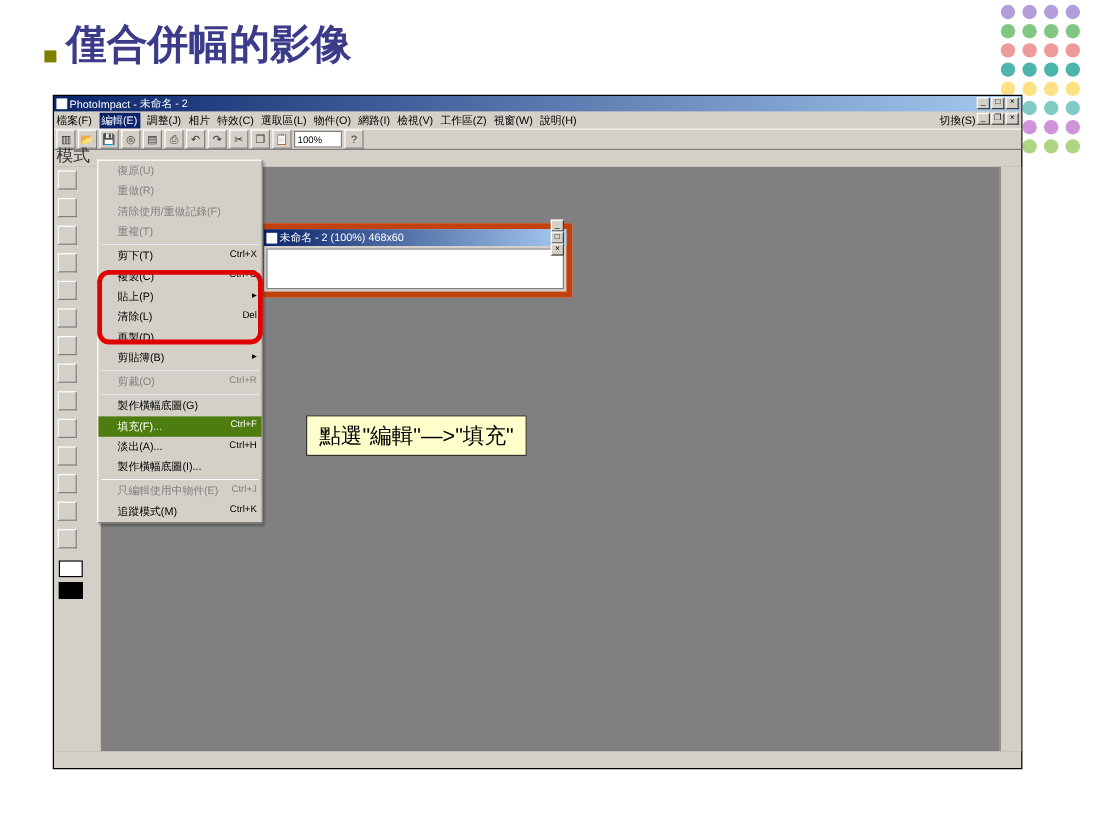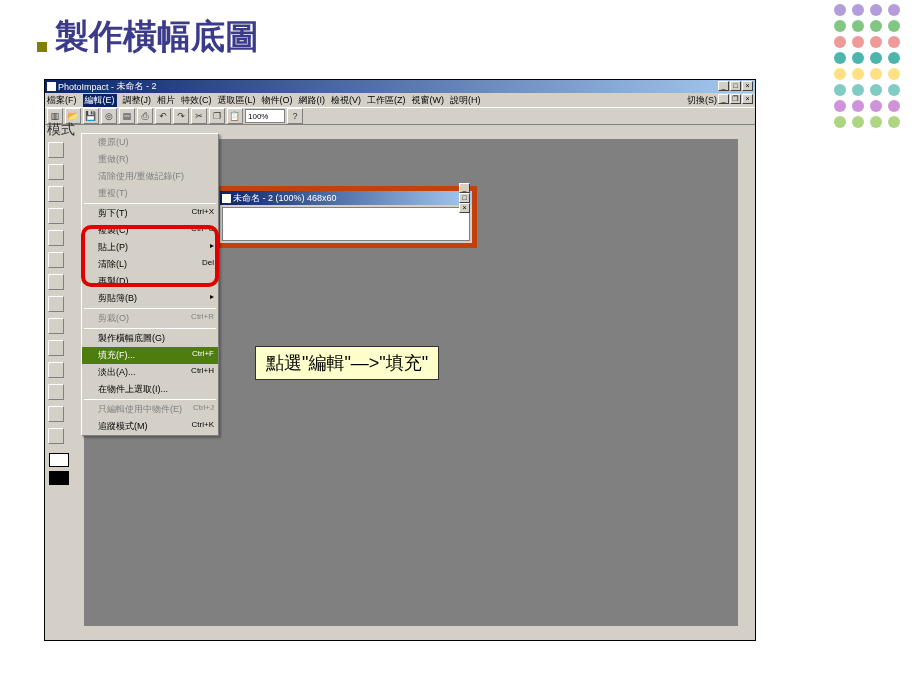--- a/index.html
+++ b/index.html
@@ -4,21 +4,21 @@
 <style>
   * { box-sizing: border-box; margin: 0; padding: 0; }
   body { width: 920px; height: 690px; background: #fff; font-family: "Microsoft JhengHei", Arial, sans-serif; position: relative; overflow: hidden; }
 
   .slide-title { position: absolute; left: 55px; top: 14px; font-size: 34px; color: #3b3b8a; font-weight: bold; }
   .title-bullet { position: absolute; left: 37px; top: 42px; width: 10px; height: 10px; background: #808000; }
 
   .dots { position: absolute; right: 18px; top: 4px; display: grid; grid-template-columns: repeat(4, 14px); grid-gap: 4px; }
   .dot { width: 12px; height: 12px; border-radius: 50%; }
 
-  .app { position: absolute; left: 44px; top: 79px; width: 712px; height: 562px; background: #d4d0c8; border: 1px solid #000; }
+  .app { position: absolute; left: 44px; top: 79px; width: 808px; height: 562px; background: #d4d0c8; border: 1px solid #000; }
 
   .titlebar { height: 13px; background: linear-gradient(to right, #0a246a, #a6caf0); color: #fff; font-size: 9px; padding: 0 2px; display: flex; align-items: center; position: relative; }
   .titlebar .wincontrols { position: absolute; right: 2px; top: 1px; display: flex; gap: 1px; }
   .wbtn { width: 11px; height: 10px; background: #d4d0c8; border: 1px solid #fff; border-right-color:#404040; border-bottom-color:#404040; font-size: 7px; line-height: 8px; text-align: center; color:#000;}
 
   .menubar { height: 14px; background: #d4d0c8; display: flex; font-size: 9px; padding: 0 2px; align-items: center; gap: 6px; position: relative; }
   .menubar span { white-space: nowrap; }
   .menubar .switch { position: absolute; right: 38px; }
 
   .toolbar { height: 18px; background: #d4d0c8; border-top: 1px solid #fff; border-bottom: 1px solid #808080; display: flex; align-items: center; padding: 0 2px; gap: 2px; }
@@ -50,21 +50,21 @@
   .docwin .body { height: 34px; background: #fff; margin: 2px; border: 1px solid #808080; }
 
   .callout { position: absolute; left: 255px; top: 346px; background: #ffffcc; border: 1px solid #333; padding: 4px 10px; font-size: 18px; color: #000; }
 
   .modelabel { position: absolute; left: 2px; top: 41px; font-size: 14px; color: #333; }
 </style>
 </head>
 <body>
 
 <div class="title-bullet"></div>
-<div class="slide-title">製作橫幅底圖</div>
+<div class="slide-title">僅合併幅的影像</div>
 
 <div class="dots" id="dots">
     <div class="dot" style="background: rgb(179, 157, 219);"></div>
     <div class="dot" style="background: rgb(179, 157, 219);"></div>
     <div class="dot" style="background: rgb(179, 157, 219);"></div>
     <div class="dot" style="background: rgb(179, 157, 219);"></div>
     <div class="dot" style="background: rgb(129, 199, 132);"></div>
     <div class="dot" style="background: rgb(129, 199, 132);"></div>
     <div class="dot" style="background: rgb(129, 199, 132);"></div>
     <div class="dot" style="background: rgb(129, 199, 132);"></div>
@@ -217,21 +217,21 @@
       </div>
       <div class="ditem sel">
         <span>填充(F)...</span>
         <span style="color: rgb(255, 255, 255); font-size: 8px;">Ctrl+F</span>
       </div>
       <div class="ditem">
         <span>淡出(A)...</span>
         <span style="color: rgb(0, 0, 0); font-size: 8px;">Ctrl+H</span>
       </div>
       <div class="ditem">
-        <span>在物件上選取(I)...</span>
+        <span>製作橫幅底圖(I)...</span>
         <span style="color: rgb(0, 0, 0); font-size: 8px;"></span>
       </div>
       <div class="dsep"></div>
       <div class="ditem disabled">
         <span>只編輯使用中物件(E)</span>
         <span style="color: rgb(128, 128, 128); font-size: 8px;">Ctrl+J</span>
       </div>
       <div class="ditem">
         <span>追蹤模式(M)</span>
         <span style="color: rgb(0, 0, 0); font-size: 8px;">Ctrl+K</span>

